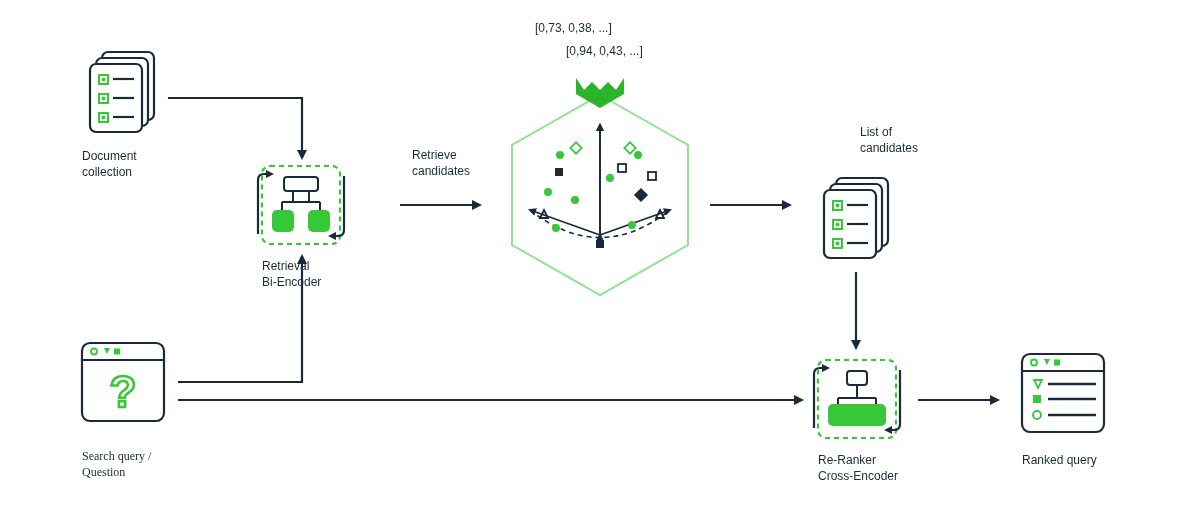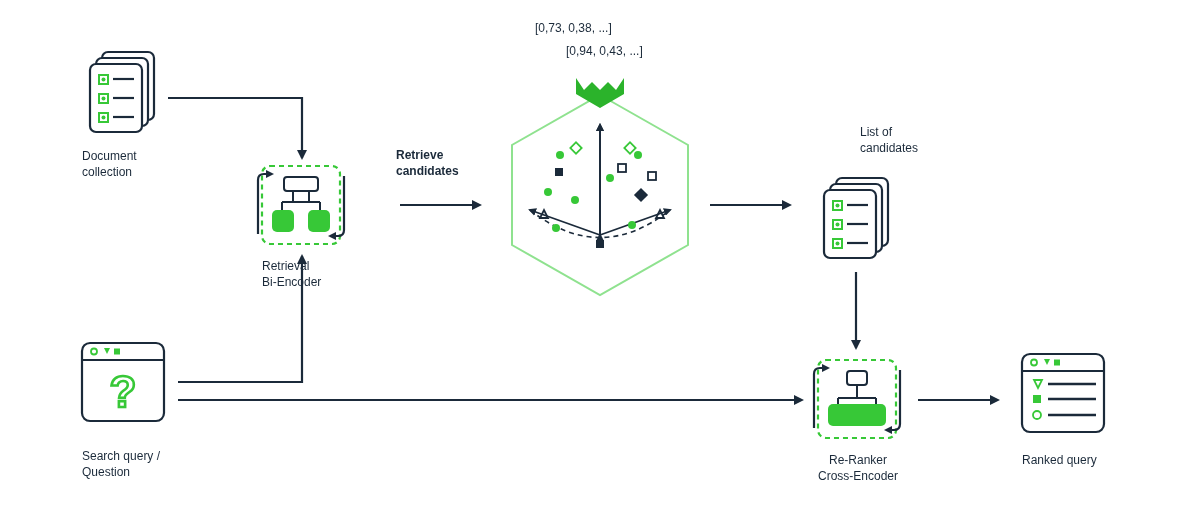--- a/index.html
+++ b/index.html
@@ -167,25 +167,25 @@
     <line x1="1048" y1="399" x2="1096" y2="399" stroke="#1b2a3a" stroke-width="2.4"></line>
     <circle cx="1037" cy="415" r="4" fill="none" stroke="#37c837" stroke-width="1.8"></circle>
     <line x1="1048" y1="415" x2="1096" y2="415" stroke="#1b2a3a" stroke-width="2.4"></line>
   </g>
 </svg>
 
 <div class="label" style="left:82px; top:148px;">Document
 collection</div>
 <div class="label" style="left:262px; top:258px;">Retrieval
 Bi-Encoder</div>
-<div class="label" style="left:396px; top:147px;font-weight:bold;">Retrieve
+<div class="label" style="left:412px; top:147px;">Retrieve
 candidates</div>
 <div class="label" style="left:535px; top:20px;">[0,73, 0,38, ...]</div>
 <div class="label" style="left:535px; top:43px;margin-left:31px;">[0,94, 0,43, ...]</div>
 <div class="label" style="left:820px; top:124px;margin-left:40px;">List of
 candidates</div>
-<div class="label" style="left:82px; top:448px;">Search query /
+<div class="label" style="left:82px; top:448px;font-family:Liberation Serif, serif;">Search query /
 Question</div>
-<div class="label" style="left:818px; top:452px;text-align:center;">Re-Ranker
+<div class="label" style="left:818px; top:452px;">Re-Ranker
 Cross-Encoder</div>
 <div class="label" style="left:1022px; top:452px;">Ranked query</div>
 
 </div>
 
 </body></html>

